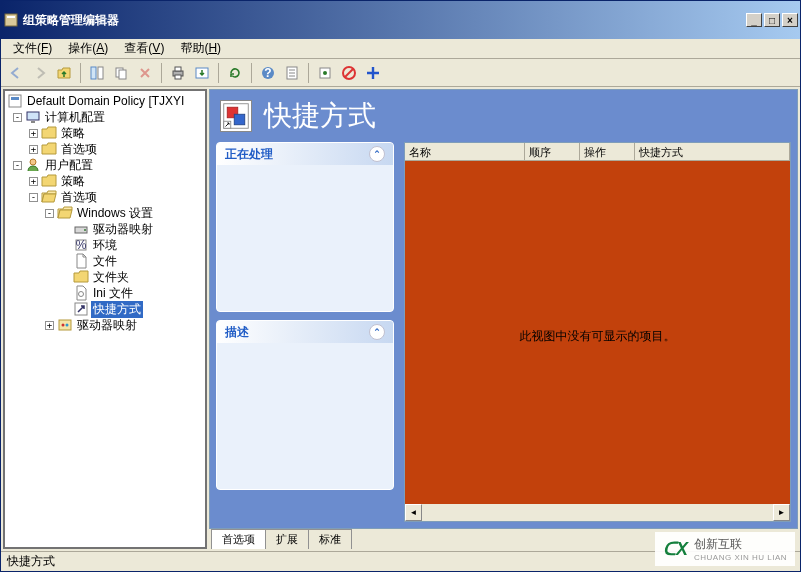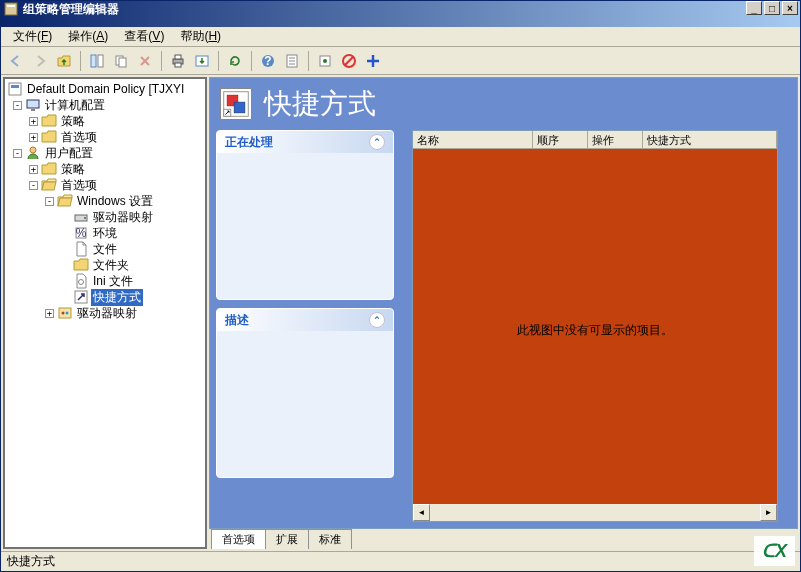--- a/index.html
+++ b/index.html
@@ -1,18 +1,18 @@
 <!DOCTYPE html>
 <html><head>
 <meta charset="utf-8">
 <style>
 *{box-sizing:border-box;margin:0;padding:0;font-family:"Microsoft YaHei","SimSun",Tahoma,sans-serif;font-size:12px;user-select:none}
 body{background:#ece9d8;width:801px;height:572px;overflow:hidden;position:relative}
 .window{width:801px;height:572px;border:1px solid #0a246a;display:flex;flex-direction:column}
-.titlebar{background:linear-gradient(to right,#0a246a,#a6caf0);height:26px;display:flex;padding:0 2px;color:#fff}
+.titlebar{background:linear-gradient(to right,#0a246a,#a6caf0);height:38px;display:flex;align-items:center;padding:16px 2px;color:#fff}
 .titlebar .tb-icon{width:16px;height:16px;margin-right:4px;display:flex;align-items:center;justify-content:center}
 .titlebar .tb-title{flex:1;font-weight:bold;font-size:12px}
 .tb-btns{display:flex;gap:2px}
 .tb-btn{width:16px;height:14px;background:#d4d0c8;border:1px solid #fff;border-right-color:#404040;border-bottom-color:#404040;display:flex;align-items:center;justify-content:center;font-family:Arial;font-size:10px;font-weight:bold;color:#000}
 .menubar{background:#ece9d8;height:20px;display:flex;align-items:center;padding:0 4px;border-bottom:1px solid #aca899}
 .menu-item{padding:2px 8px;cursor:default}
 .menu-item u{text-decoration:underline}
 .toolbar{background:#ece9d8;height:28px;display:flex;align-items:center;padding:0 4px;border-bottom:1px solid #aca899;gap:2px}
 .tool-sep{width:1px;height:20px;background:#aca899;margin:0 3px}
 .tool-btn{width:22px;height:22px;display:flex;align-items:center;justify-content:center;border:1px solid transparent}
@@ -24,21 +24,21 @@
 .tree .tw{width:14px;text-align:center;cursor:pointer;font-family:monospace;color:#000}
 .tree .tw.box{border:1px solid #919191;width:9px;height:9px;line-height:7px;font-size:9px;margin:0 3px 0 2px;background:#fff}
 .tree .ic{width:16px;height:16px;display:inline-flex;align-items:center;justify-content:center;margin-right:2px}
 .tree .lbl{padding:0 2px}
 .tree .sel{background:#316ac5;color:#fff}
 .right-pane{flex:1;display:flex;flex-direction:column;margin:2px 2px 2px 0}
 .right-body{flex:1;background:#6b8cce;border:1px solid #7f9db9;display:flex;flex-direction:column;overflow:hidden}
 .hdr{height:52px;display:flex;align-items:center;padding:0 10px;gap:12px}
 .hdr .big-ic{width:32px;height:32px;background:#fff;border:1px solid #888;display:flex;align-items:center;justify-content:center}
 .hdr .big-title{color:#fff;font-size:28px;font-family:"SimSun"}
-.content-row{flex:1;display:flex;gap:18px;padding:0 19px 6px 6px;overflow:hidden}
+.content-row{flex:1;display:flex;gap:10px;padding:0 6px 6px 6px;overflow:hidden}
 .side-cards{width:178px;display:flex;flex-direction:column;gap:8px}
 .card{background:#eaf1fb;border:1px solid #fff;border-radius:4px;overflow:hidden}
 .card-hd{background:linear-gradient(to right,#fff,#c7d8f1);height:22px;display:flex;align-items:center;padding:0 8px;color:#215dc6;font-weight:bold;justify-content:space-between}
 .card-hd .chev{width:16px;height:16px;border-radius:50%;background:#fff;border:1px solid #c0c0d0;display:flex;align-items:center;justify-content:center;font-size:9px;color:#316ac5}
 .card-body{padding:10px;color:#666;min-height:40px}
 .card.tall{flex:0 0 170px}
 .card.tall .card-body{height:148px}
 .list-wrap{flex:1;display:flex;flex-direction:column;background:#c2410c;border:1px solid #7f9db9}
 .list-hdr{display:flex;background:#ece9d8;height:18px}
 .list-hdr .col{border-right:1px solid #aca899;border-bottom:1px solid #aca899;padding:2px 4px;font-size:11px}
@@ -385,13 +385,17 @@
     </div>
   </div>
 
   <div class="statusbar">
     <span>快捷方式</span>
   </div>
 </div>
 
 <div class="watermark">
   <span class="wm-logo">ᑕX</span>
+  <div>
+    <div>创新互联</div>
+    <div class="wm-sub">CHUANG XIN HU LIAN</div>
+  </div>
 </div>
 
 </body></html>

